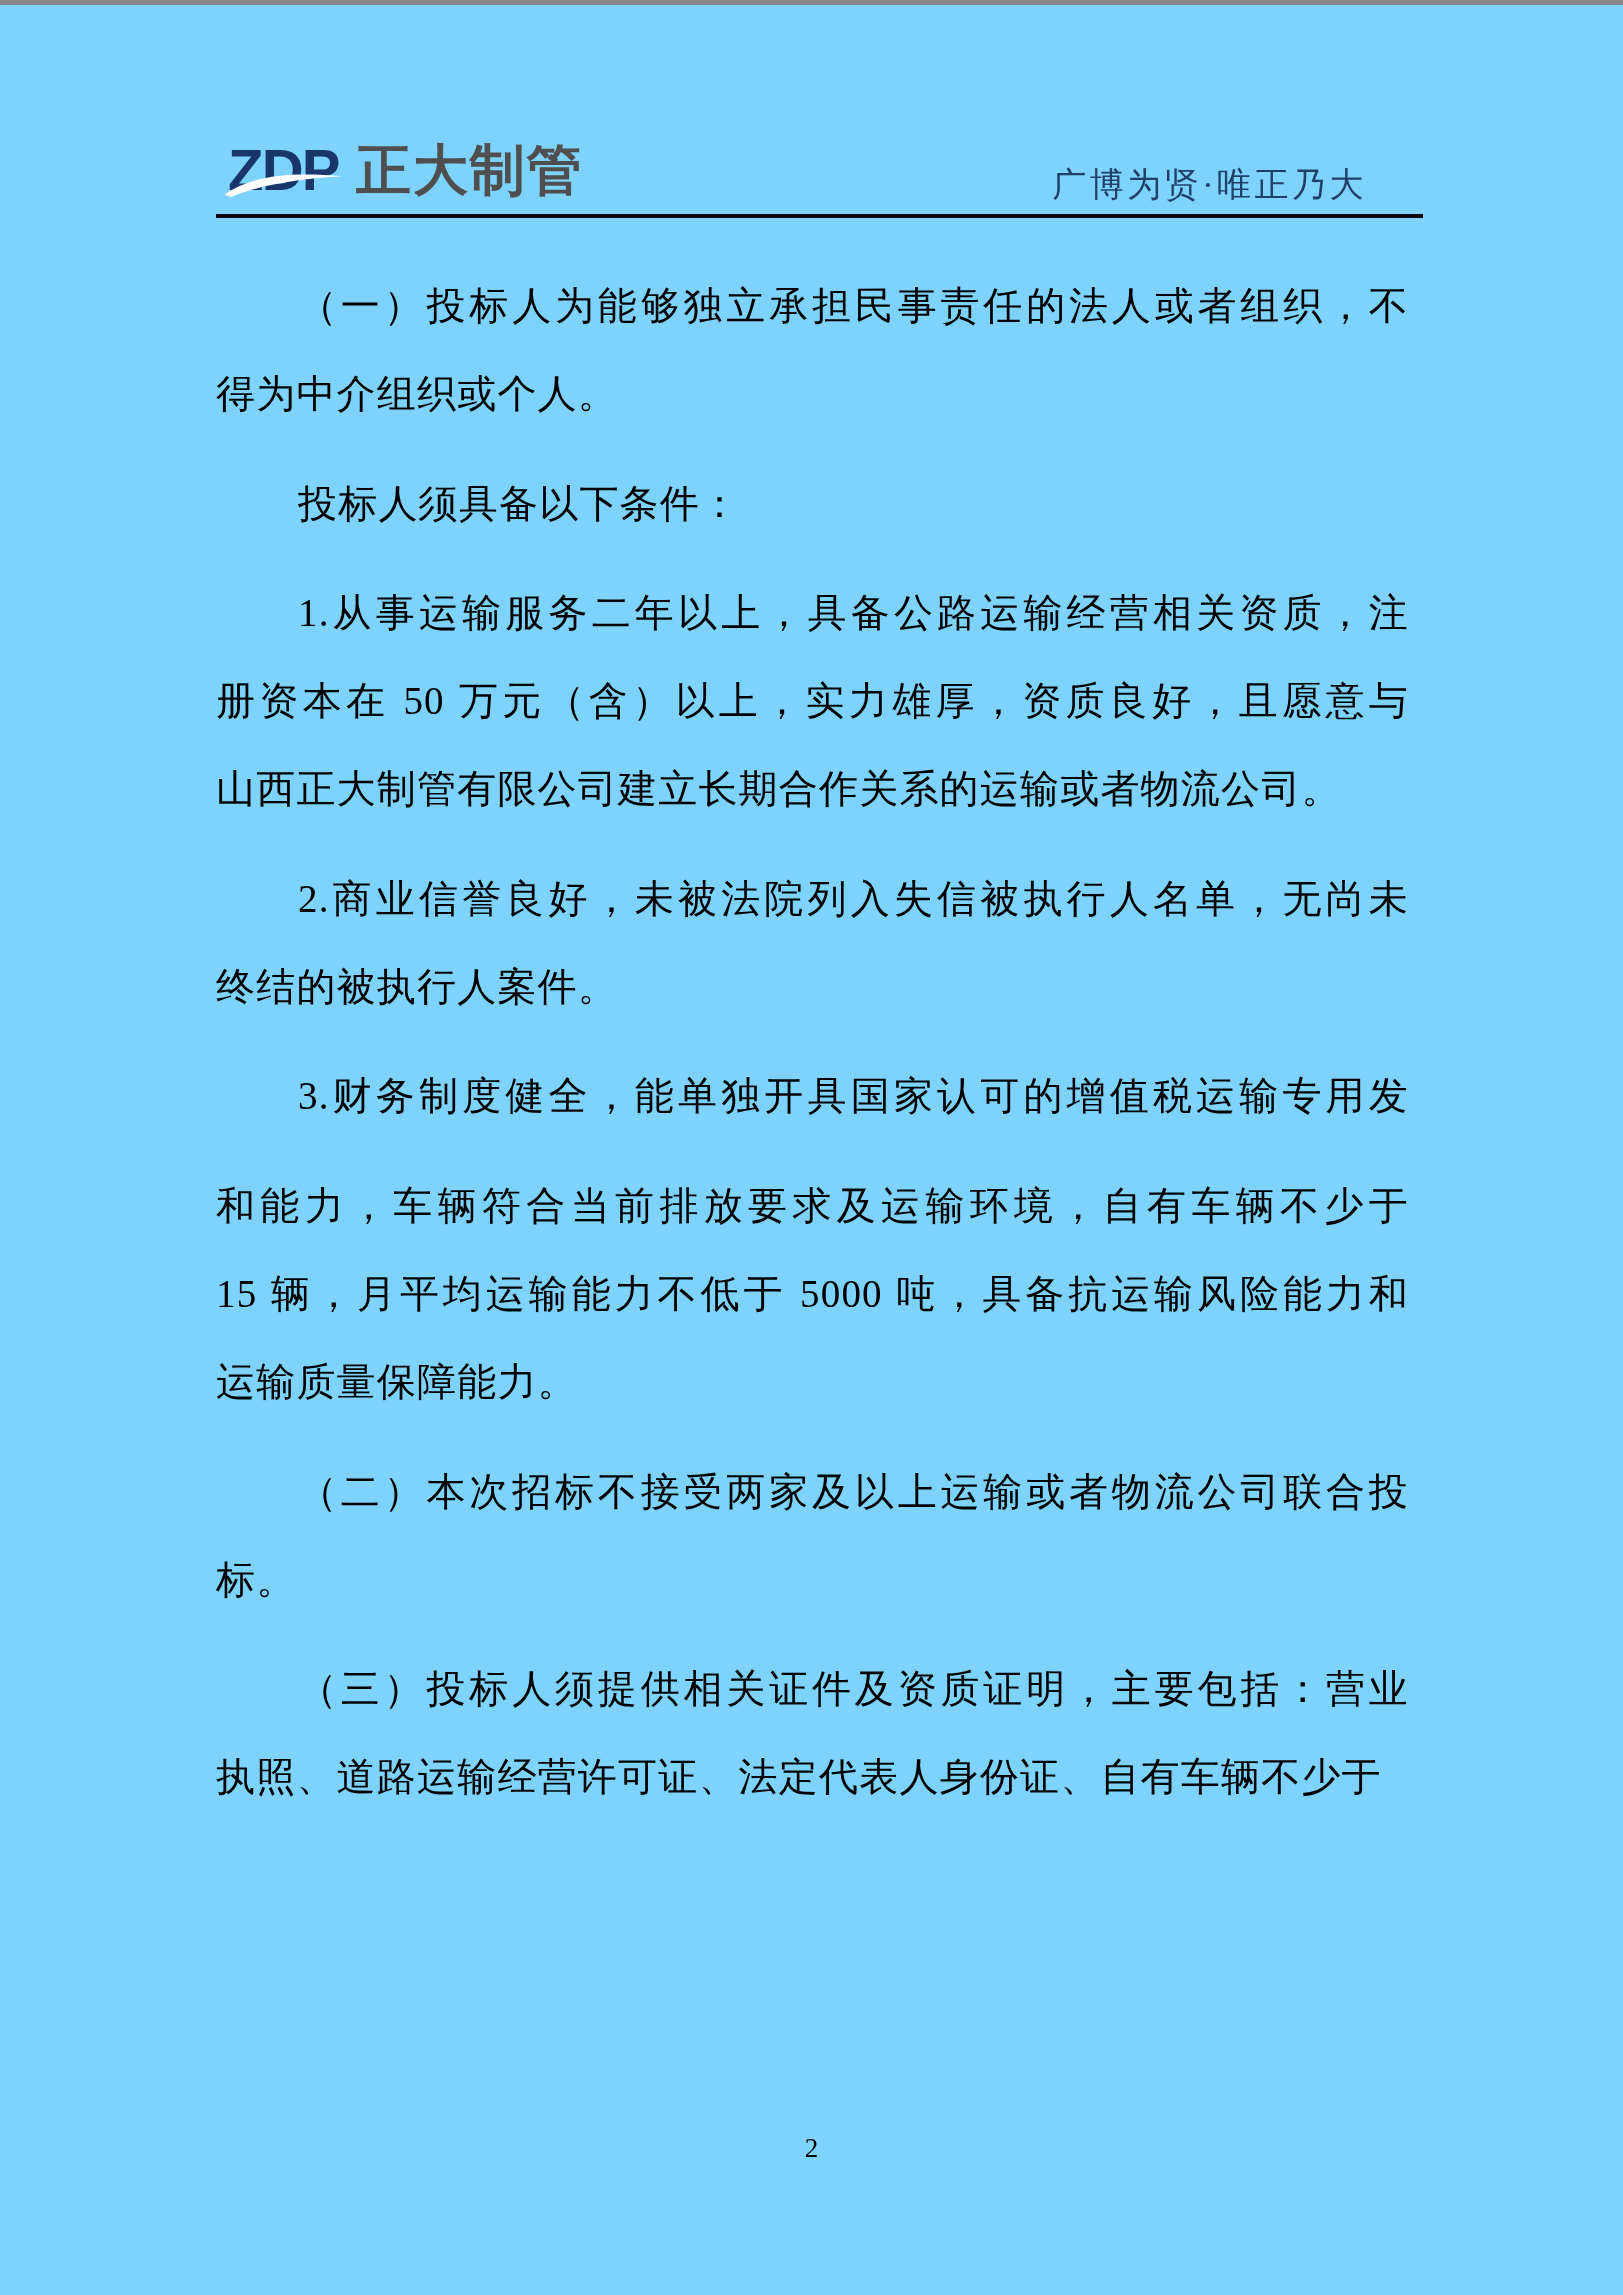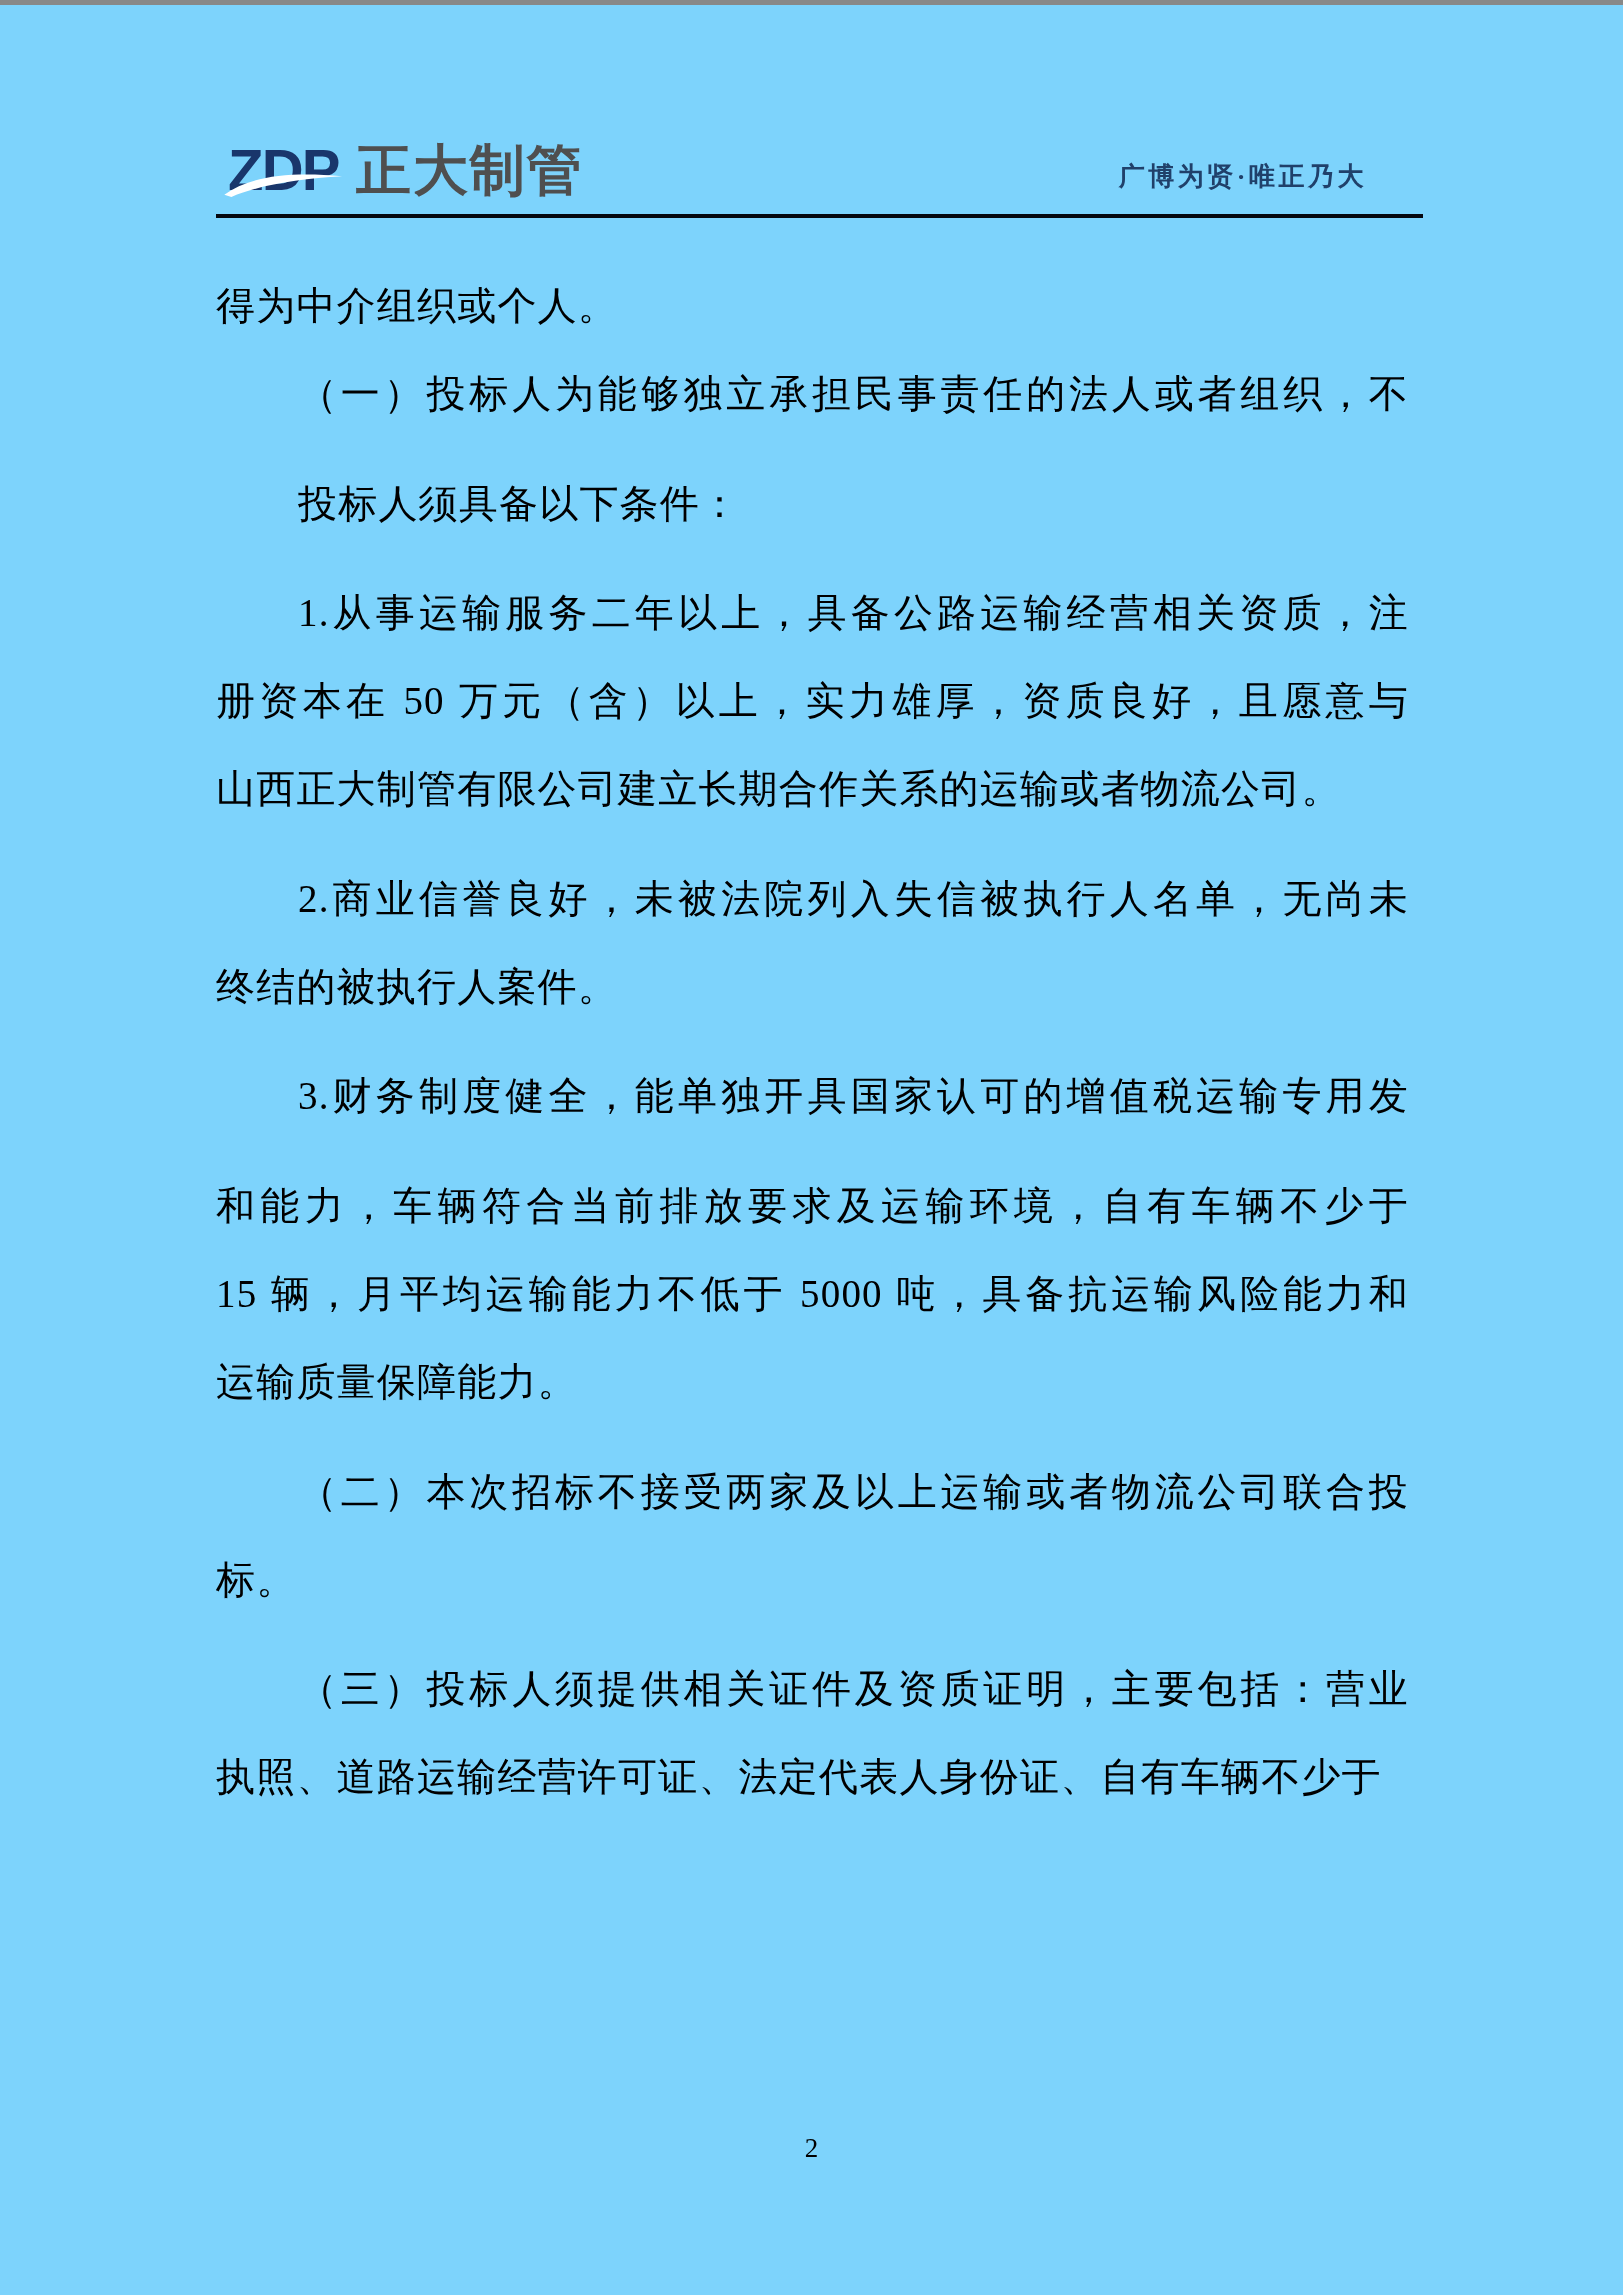--- a/index.html
+++ b/index.html
@@ -34,23 +34,23 @@
   .logo-cn{
     font-family:"Liberation Sans","DejaVu Sans",sans-serif;
     font-weight:900;
     font-size:55px;line-height:50px;
     letter-spacing:1.8px;
     color:#4f4f4f;
     margin-left:17.5px;
   }
   .slogan{
     position:absolute;
-    top:153px;right:256px;
-    font-weight:700;
-    font-size:26px;line-height:37px;
+    top:161px;right:256px;
+    font-weight:400;
+    font-size:34px;line-height:37px;
     letter-spacing:3.5px;
     color:#20406a;
     white-space:nowrap;
   }
   .rule{
     position:absolute;
     left:216px;top:209px;
     width:1207px;height:3.5px;
     background:#05070f;
   }
@@ -100,22 +100,22 @@
         </svg>
       </div>
       <div class="logo-cn">正大制管</div>
     </div>
     <div class="slogan">广博为贤·唯正乃大</div>
     <div class="rule"></div>
   </header>
 
   <main class="doc-body">
       <div class="para">
+        <div class="line first fill">（一）投标人为能够独立承担民事责任的法人或者组织，不</div>
         <div class="line">得为中介组织或个人。</div>
-        <div class="line first fill">（一）投标人为能够独立承担民事责任的法人或者组织，不</div>
       </div>
       <div class="para">
         <div class="line first">投标人须具备以下条件：</div>
       </div>
       <div class="para">
         <div class="line first fill">1.从事运输服务二年以上，具备公路运输经营相关资质，注</div>
         <div class="line fill">册资本在 50 万元（含）以上，实力雄厚，资质良好，且愿意与</div>
         <div class="line">山西正大制管有限公司建立长期合作关系的运输或者物流公司。</div>
       </div>
       <div class="para">

